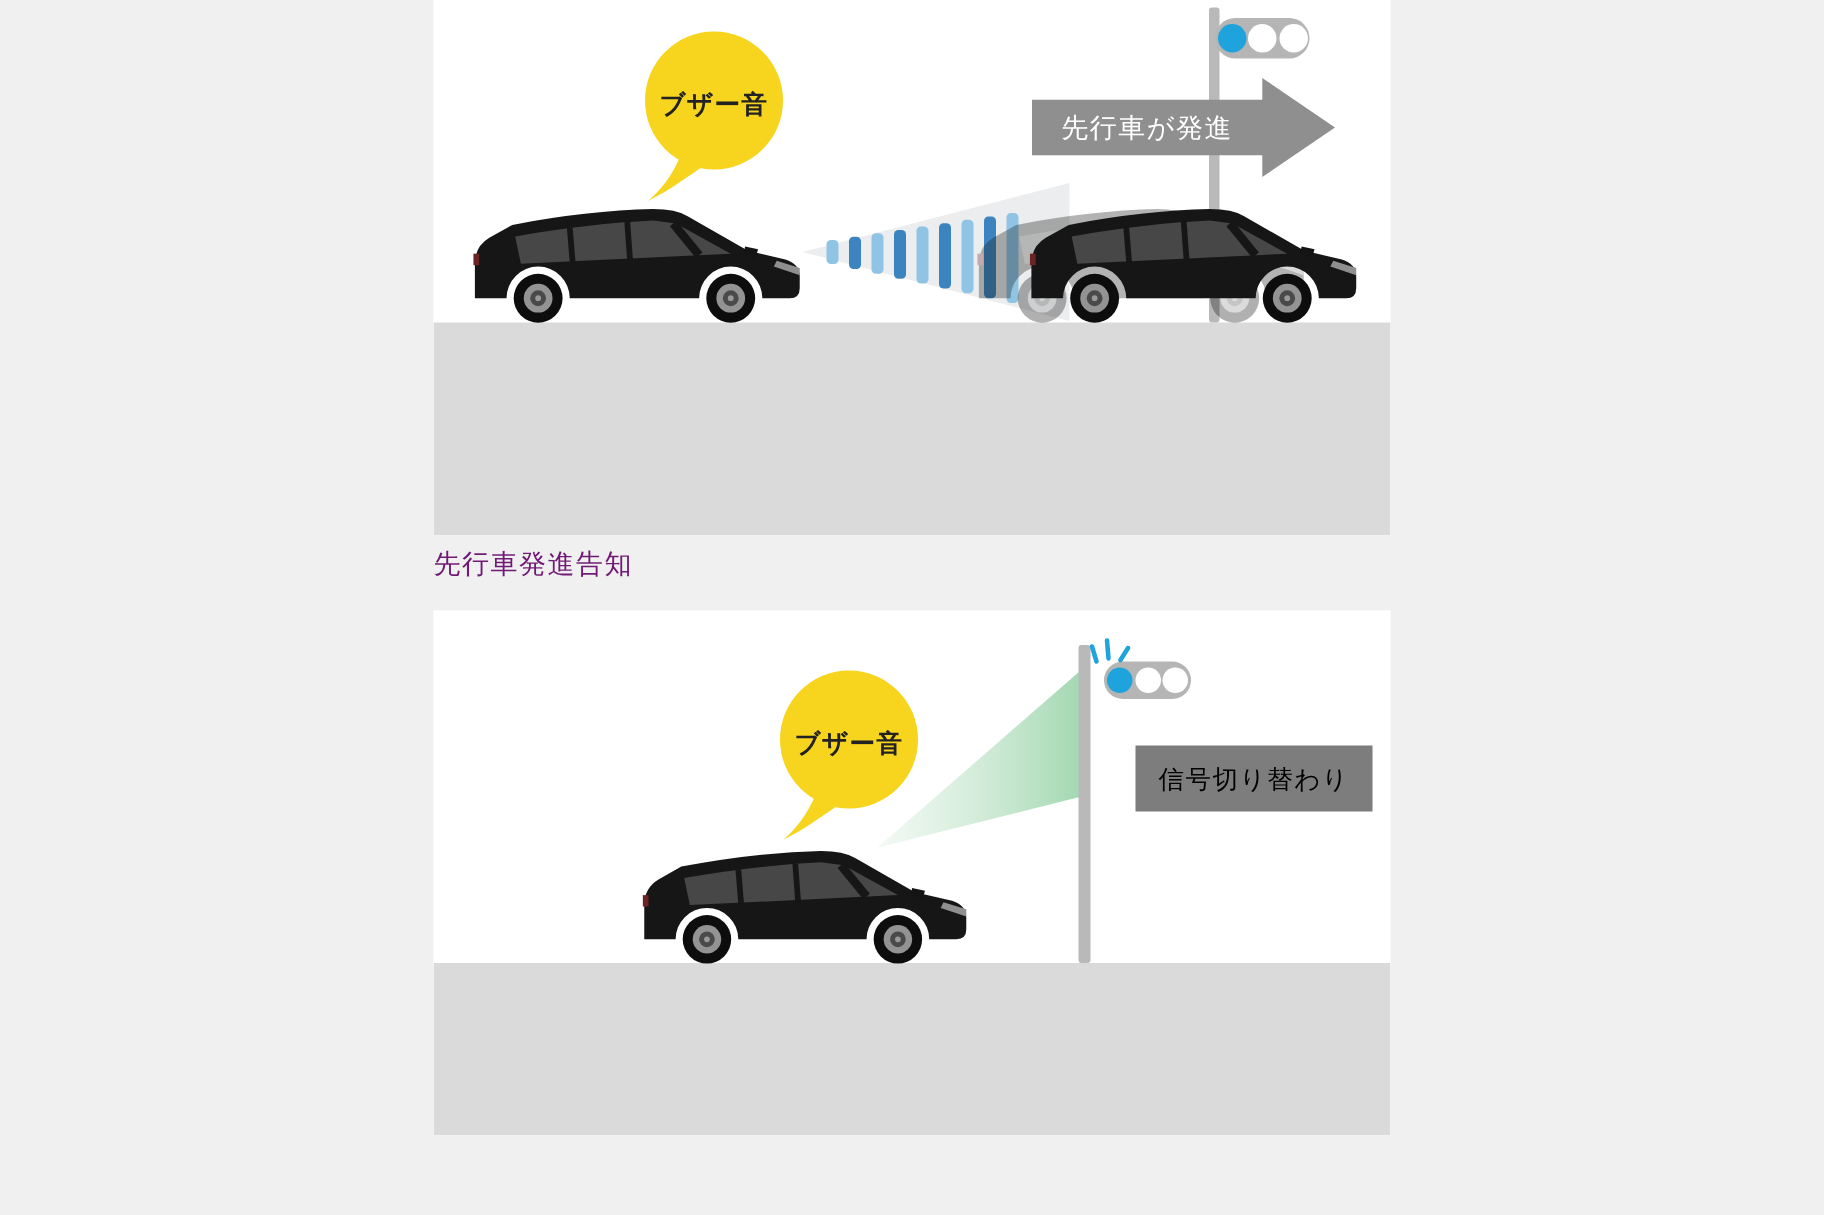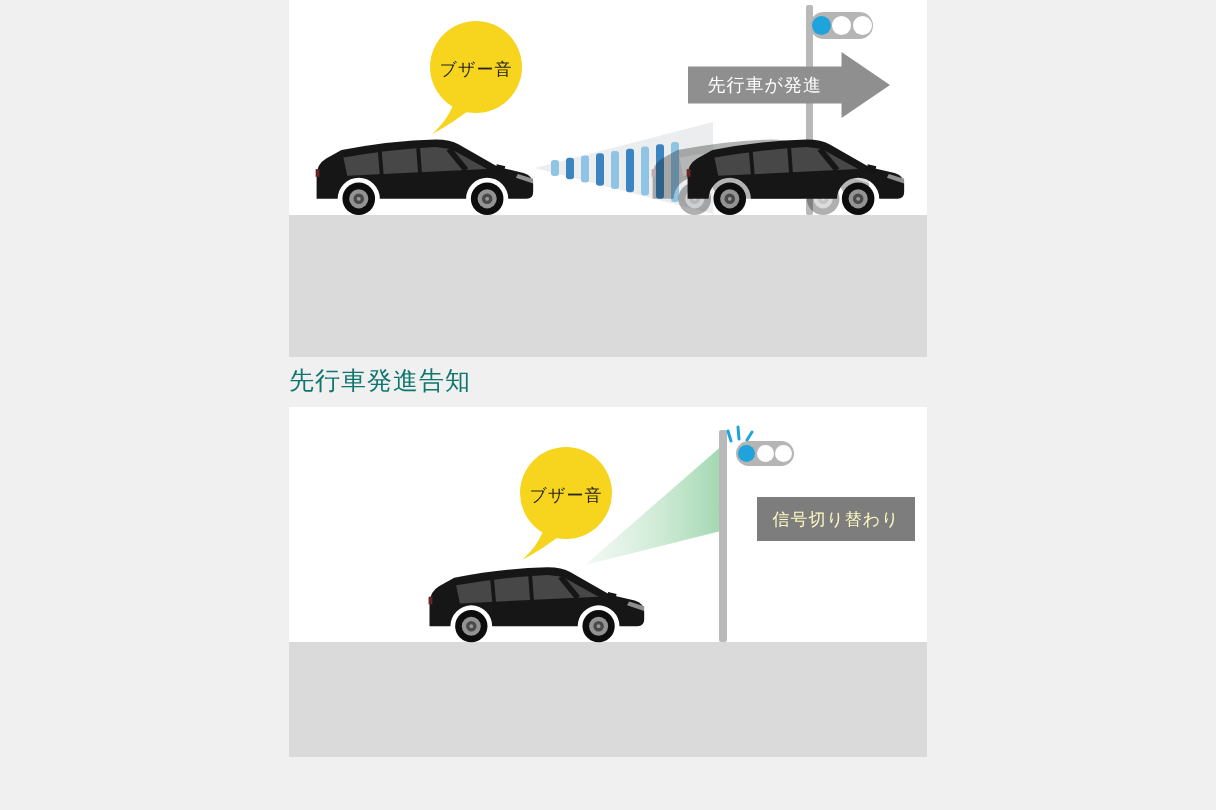--- a/index.html
+++ b/index.html
@@ -10,21 +10,21 @@
     overflow:hidden;
   }
   .canvas{position:relative;width:1216px;height:810px;background:#f0f0f0;}
   .panel{position:absolute;left:289px;width:638px;background:#ffffff;overflow:hidden;}
   #panel1{top:0;height:357px;}
   #panel2{top:407px;height:350px;}
   .road{position:absolute;left:0;right:0;bottom:0;background:#dadada;}
   #panel1 .road{height:142px;}
   #panel2 .road{height:115px;}
 
-  .caption{position:absolute;left:289px;font-size:25px;color:#0f766e;letter-spacing:1px;}
+  .caption{position:absolute;left:289px;font-size:18px;color:#701a75;letter-spacing:1px;}
   .cap1{top:364px;}
   .cap2{top:772px;}
 
   .pole{position:absolute;background:#b9b9b9;border-radius:2px;}
   .pole1{left:517px;top:5px;width:7px;height:210px;}
   .pole2{left:430px;top:23px;width:8px;height:212px;}
 
   .tl{position:absolute;display:flex;align-items:center;justify-content:space-evenly;background:#b5b5b5;}
   .tl1{left:521px;top:12px;width:63px;height:27px;border-radius:14px;}
   .tl2{left:447px;top:34px;width:58px;height:25px;border-radius:13px;}
@@ -38,21 +38,21 @@
 
   .car{position:absolute;width:230px;height:auto;}
   .car-left{left:18px;bottom:137px;}
   .car-right{left:389px;bottom:137px;}
   .car-ghost{left:354px;bottom:137px;opacity:.32;}
   .car-2{left:131px;bottom:110px;width:228px;}
 
   .sensor{position:absolute;left:246px;top:118px;width:180px;height:100px;}
   .gbeam{position:absolute;left:296px;top:36px;width:140px;height:126px;}
 
-  .bubble{position:absolute;width:100px;height:118px;}
+  .bubble{position:absolute;width:100px;height:118px;font-weight:bold;}
   .bubble1{left:137px;top:20px;}
   .bubble2{left:227px;top:39px;}
   .bubble svg{position:absolute;left:0;top:0;}
   .bubble .bubble-text{
     position:absolute;left:0;top:38px;width:100px;text-align:center;
     font-size:17px;color:#222;letter-spacing:1px;
   }
 
   .dep-arrow{
     position:absolute;left:399px;top:52px;width:202px;height:66px;background:#8f8f8f;
@@ -60,21 +60,21 @@
   }
   .dep-arrow span{
     position:absolute;left:0;top:0;bottom:0;width:76%;
     display:flex;align-items:center;justify-content:center;
     color:#ffffff;font-size:18px;letter-spacing:1px;
   }
 
   .sign-box{
     position:absolute;left:468px;top:90px;width:158px;height:44px;background:#7d7d7d;
     display:flex;align-items:center;justify-content:center;
-    color:#fef9c3;font-size:17px;letter-spacing:1px;
+    color:#000000;font-size:17px;letter-spacing:1px;
   }
 </style>
 </head>
 <body>
 
 <div class="canvas">
 
   <svg width="0" height="0" style="position:absolute" aria-hidden="true">
     <defs>
       <symbol id="minivan" viewBox="0 0 240 98">

